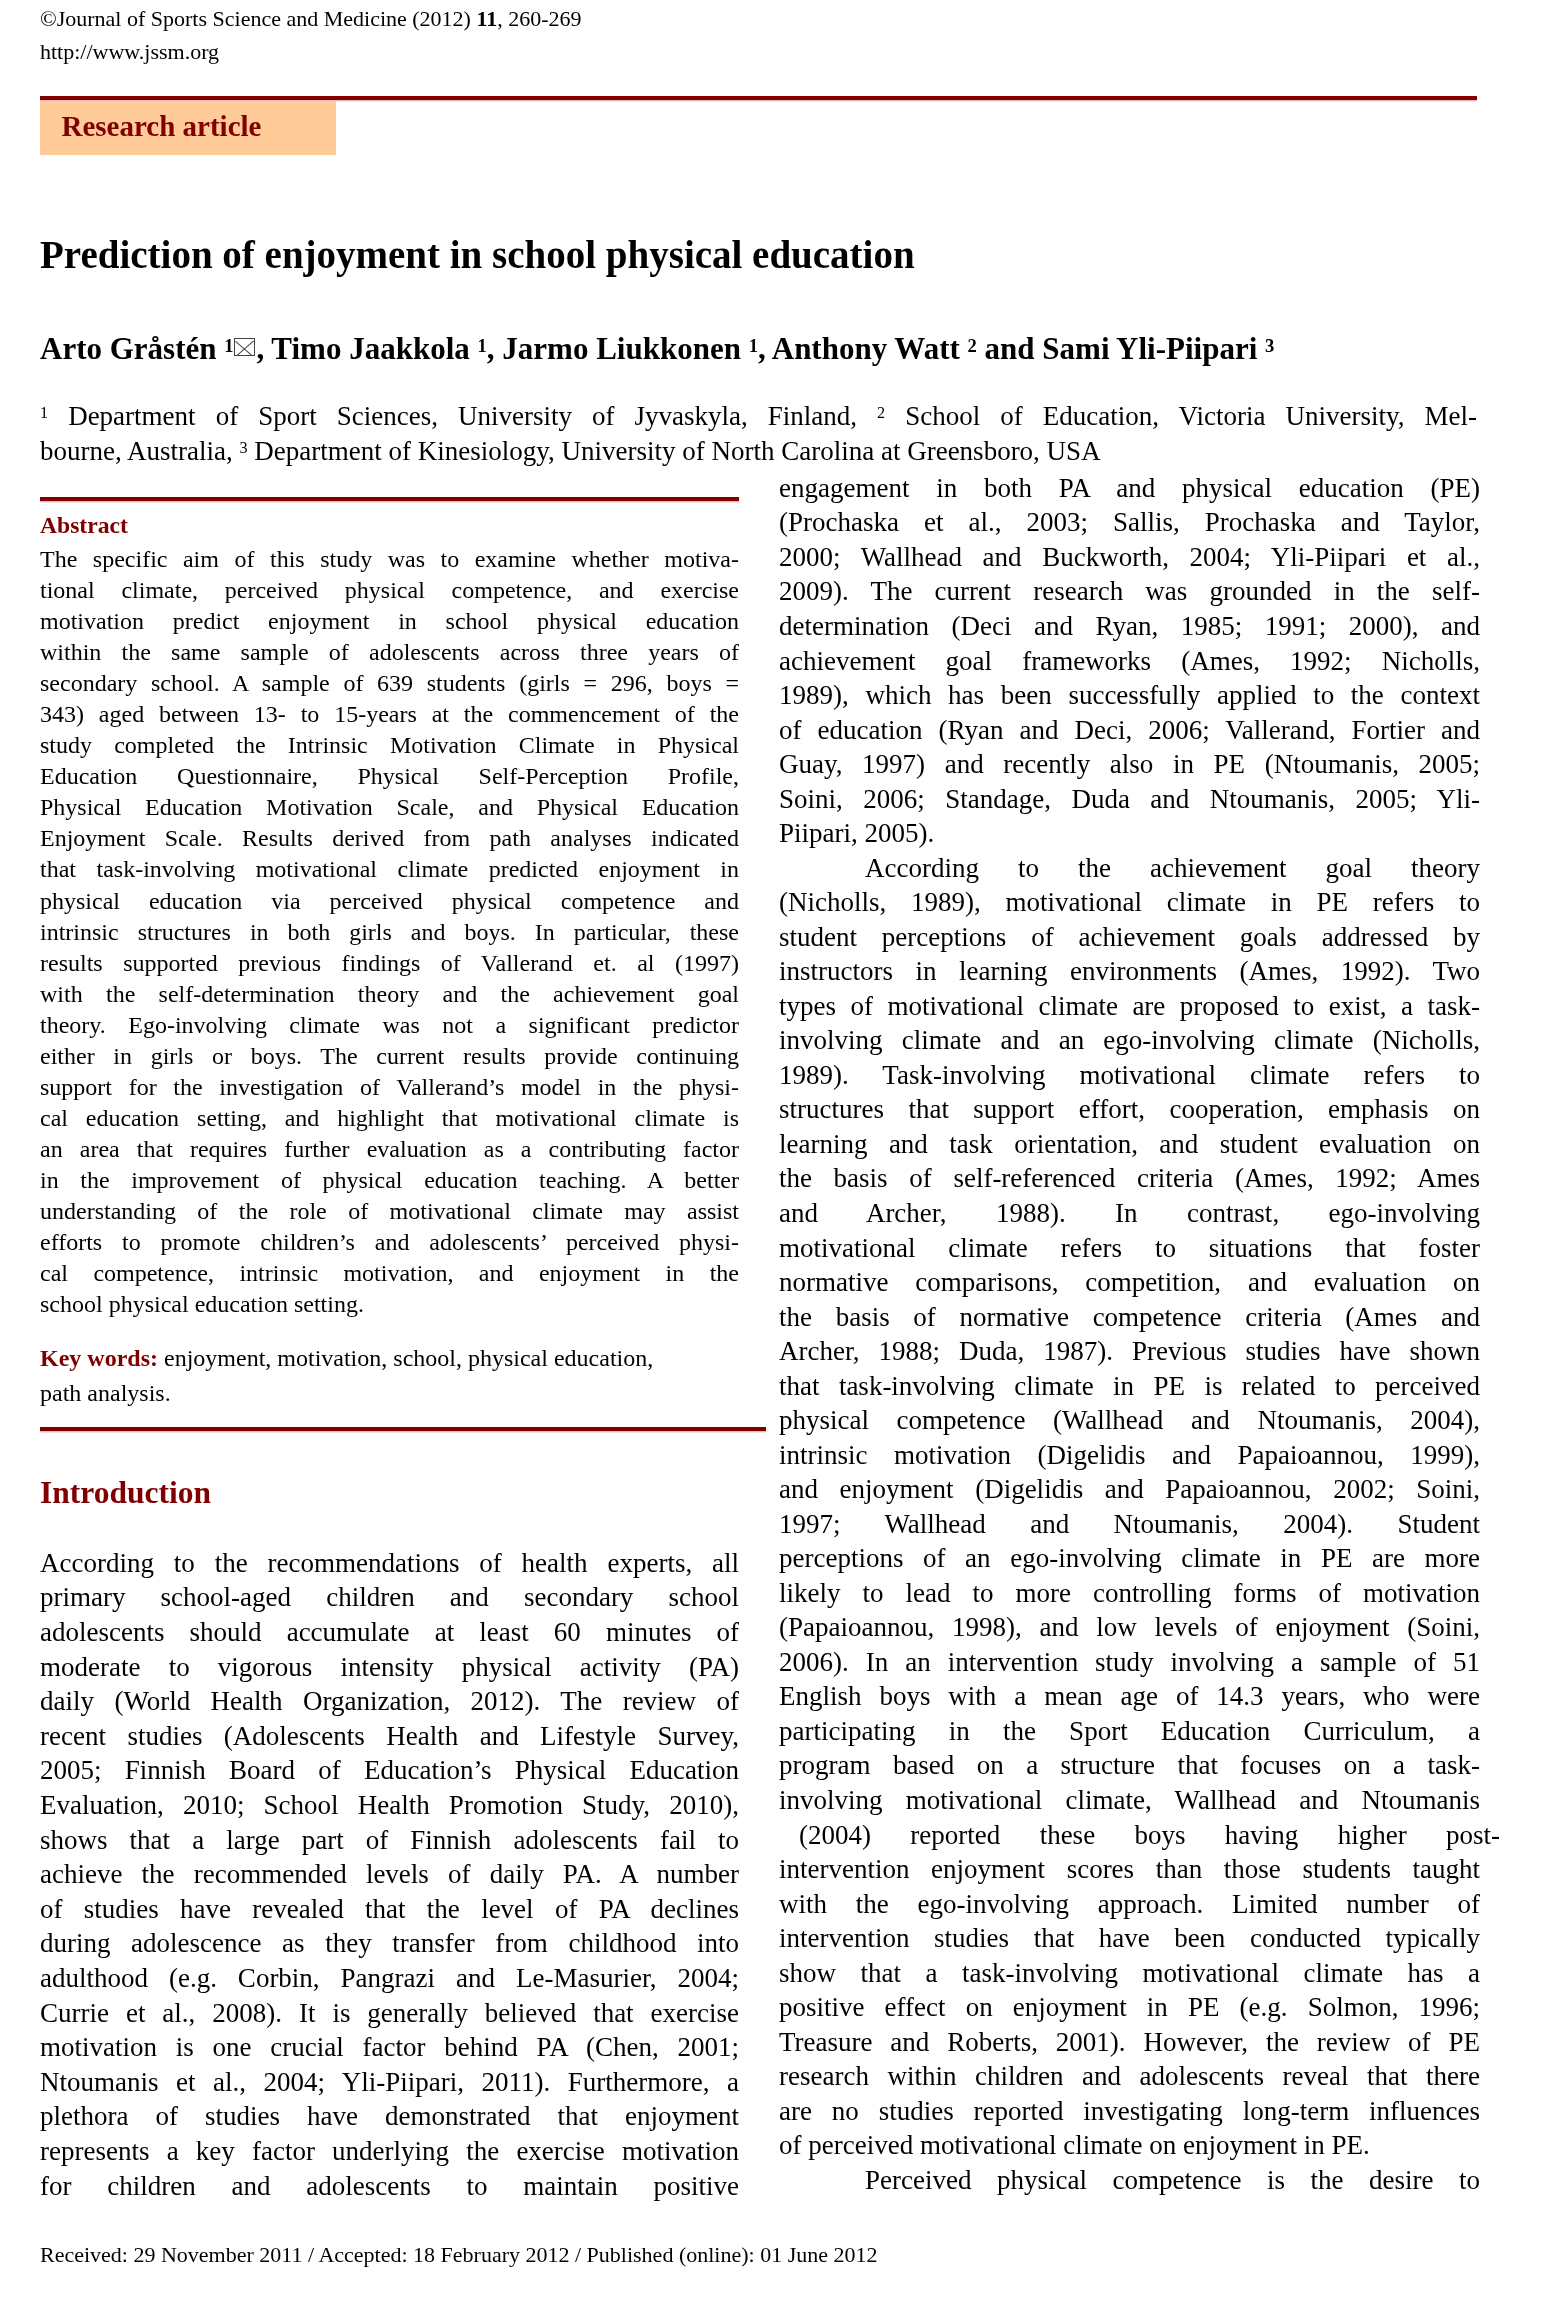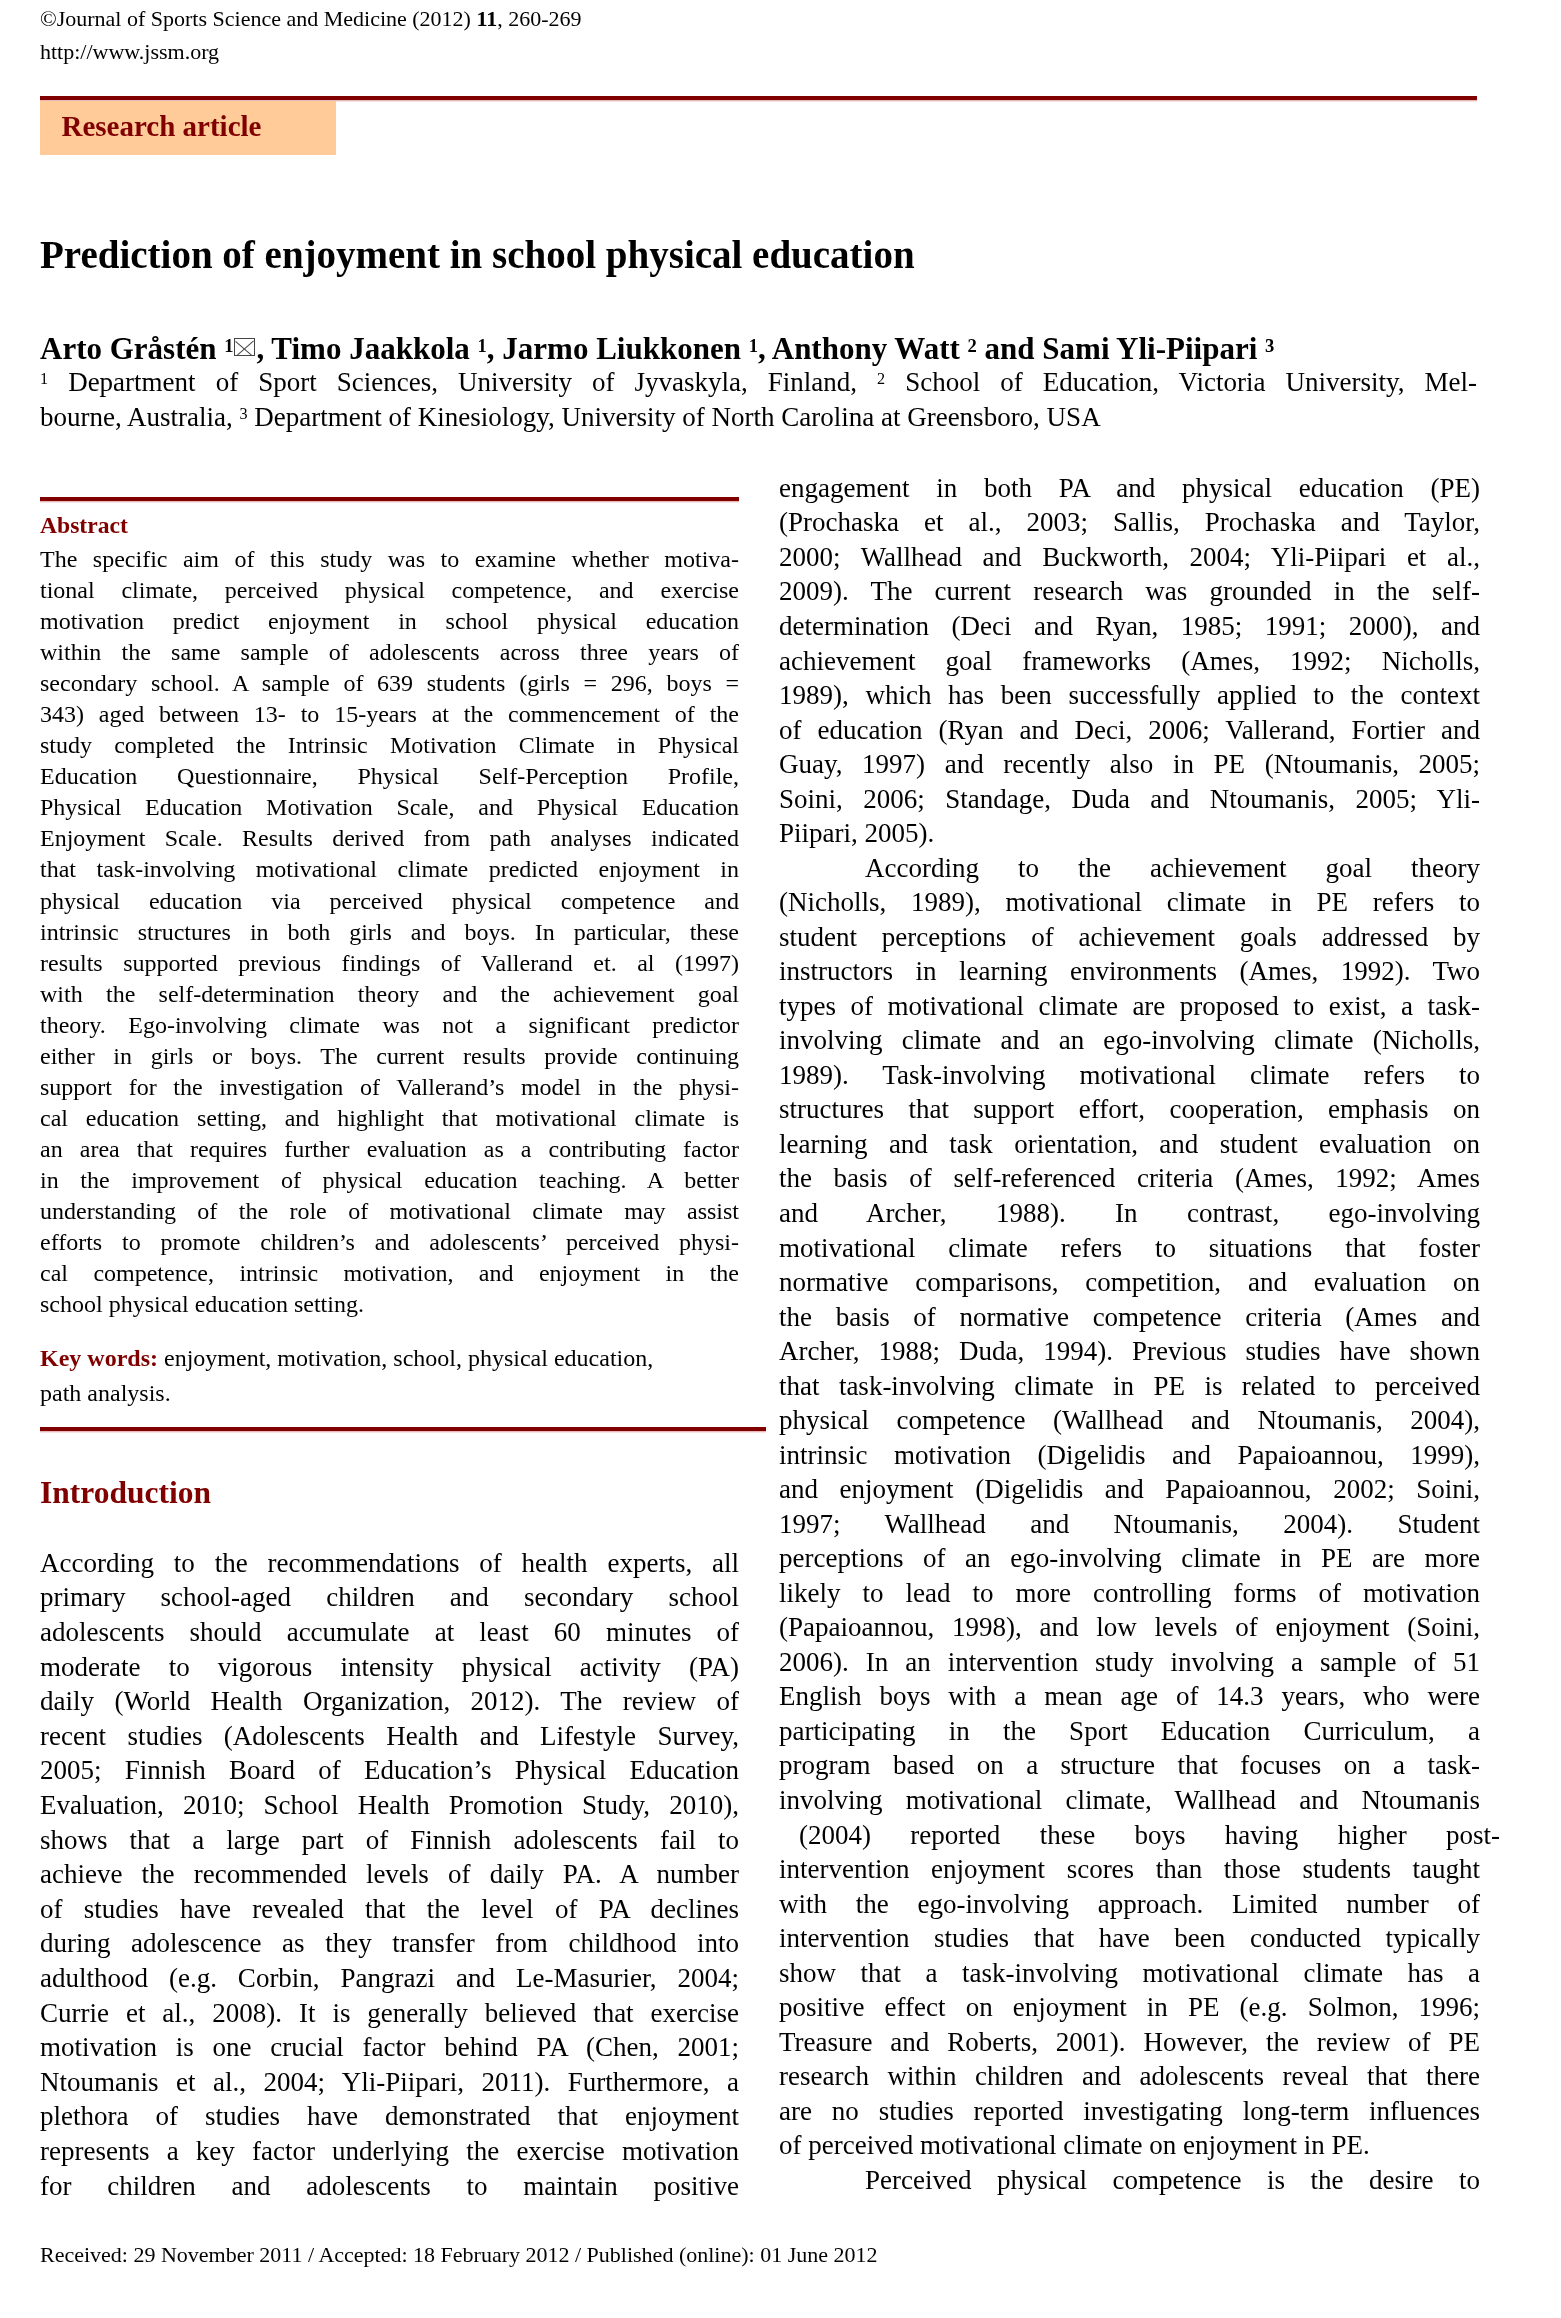--- a/index.html
+++ b/index.html
@@ -12,21 +12,21 @@
   .badge { left:40px; top:101px; width:296px; height:54px; background:#ffcc99; }
   .badge span { position:absolute; left:21.5px; top:9.3px; font-size:29px; font-weight:bold; color:#800000; white-space:nowrap; }
   .title { left:40px; top:230px; font-size:39px; font-weight:bold; white-space:nowrap; line-height:50px; }
   .authors { left:40px; top:329px; font-size:31px; font-weight:bold; white-space:nowrap; line-height:40px; }
   .authors sup, .aff sup { font-size:60%; vertical-align:top; position:relative; top:-2.9px; font-weight:normal; }
   .authors sup { font-weight:bold; }
   .mail { display:inline-block; width:21.5px; height:18.6px; border:1.4px solid #444; position:relative; vertical-align:top; margin-top:8.6px; margin-right:1.4px; overflow:hidden; box-sizing:border-box;}
   .mail::before, .mail::after { content:""; position:absolute; top:-2.1px; width:1.4px; height:24px; background:#444; }
   .mail::before { left:9.3px; transform:rotate(-49deg); }
   .mail::after { left:9.3px; transform:rotate(49deg); }
-  .aff { left:40px; width:1437px; font-size:27px; line-height:32px; }
+  .aff { left:40px; width:1437px; font-size:27px; line-height:44px;margin-top:28px; }
   .line { position:absolute; font-size:27px; line-height:34px; white-space:nowrap; text-align:justify; text-align-last:justify; height:34px; overflow:visible; }
   .line.last { text-align-last:left; }
   .col-l { left:40px; width:699px; }
   .col-r { left:779px; width:701px; }
   .indent { padding-left:86px; box-sizing:border-box; }
   .abstract-head { left:40px; top:510px; font-size:23.6px; font-weight:bold; color:#800000; line-height:31.5px; }
   .abs-line { position:absolute; left:40px; width:699px; font-size:24px; line-height:31.5px; white-space:nowrap; text-align:justify; text-align-last:justify; }
   .abs-line.last { text-align-last:left; }
   .kw-label { color:#800000; font-weight:bold; }
   .intro-head { left:40px; top:1473px; font-size:31.5px; font-weight:bold; color:#800000; line-height:40px; }
@@ -129,21 +129,21 @@
     <div class="line col-r" style="top: 989px;">types of motivational climate are proposed to exist, a task-</div>
     <div class="line col-r" style="top: 1023px;">involving climate and an ego-involving climate (Nicholls,</div>
     <div class="line col-r" style="top: 1058px;">1989). Task-involving motivational climate refers to</div>
     <div class="line col-r" style="top: 1092px;">structures that support effort, cooperation, emphasis on</div>
     <div class="line col-r" style="top: 1127px;">learning and task orientation, and student evaluation on</div>
     <div class="line col-r" style="top: 1161px;">the basis of self-referenced criteria (Ames, 1992; Ames</div>
     <div class="line col-r" style="top: 1196px;">and Archer, 1988). In contrast, ego-involving</div>
     <div class="line col-r" style="top: 1231px;">motivational climate refers to situations that foster</div>
     <div class="line col-r" style="top: 1265px;">normative comparisons, competition, and evaluation on</div>
     <div class="line col-r" style="top: 1300px;">the basis of normative competence criteria (Ames and</div>
-    <div class="line col-r" style="top: 1334px;">Archer, 1988; Duda, 1994). Previous studies have shown</div>
+    <div class="line col-r" style="top: 1334px;">Archer, 1988; Duda, 1987). Previous studies have shown</div>
     <div class="line col-r" style="top: 1369px;">that task-involving climate in PE is related to perceived</div>
     <div class="line col-r" style="top: 1403px;">physical competence (Wallhead and Ntoumanis, 2004),</div>
     <div class="line col-r" style="top: 1438px;">intrinsic motivation (Digelidis and Papaioannou, 1999),</div>
     <div class="line col-r" style="top: 1472px;">and enjoyment (Digelidis and Papaioannou, 2002; Soini,</div>
     <div class="line col-r" style="top: 1507px;">1997; Wallhead and Ntoumanis, 2004). Student</div>
     <div class="line col-r" style="top: 1541px;">perceptions of an ego-involving climate in PE are more</div>
     <div class="line col-r" style="top: 1576px;">likely to lead to more controlling forms of motivation</div>
     <div class="line col-r" style="top: 1610px;">(Papaioannou, 1998), and low levels of enjoyment (Soini,</div>
     <div class="line col-r" style="top: 1645px;">2006). In an intervention study involving a sample of 51</div>
     <div class="line col-r" style="top: 1679px;">English boys with a mean age of 14.3 years, who were</div>

